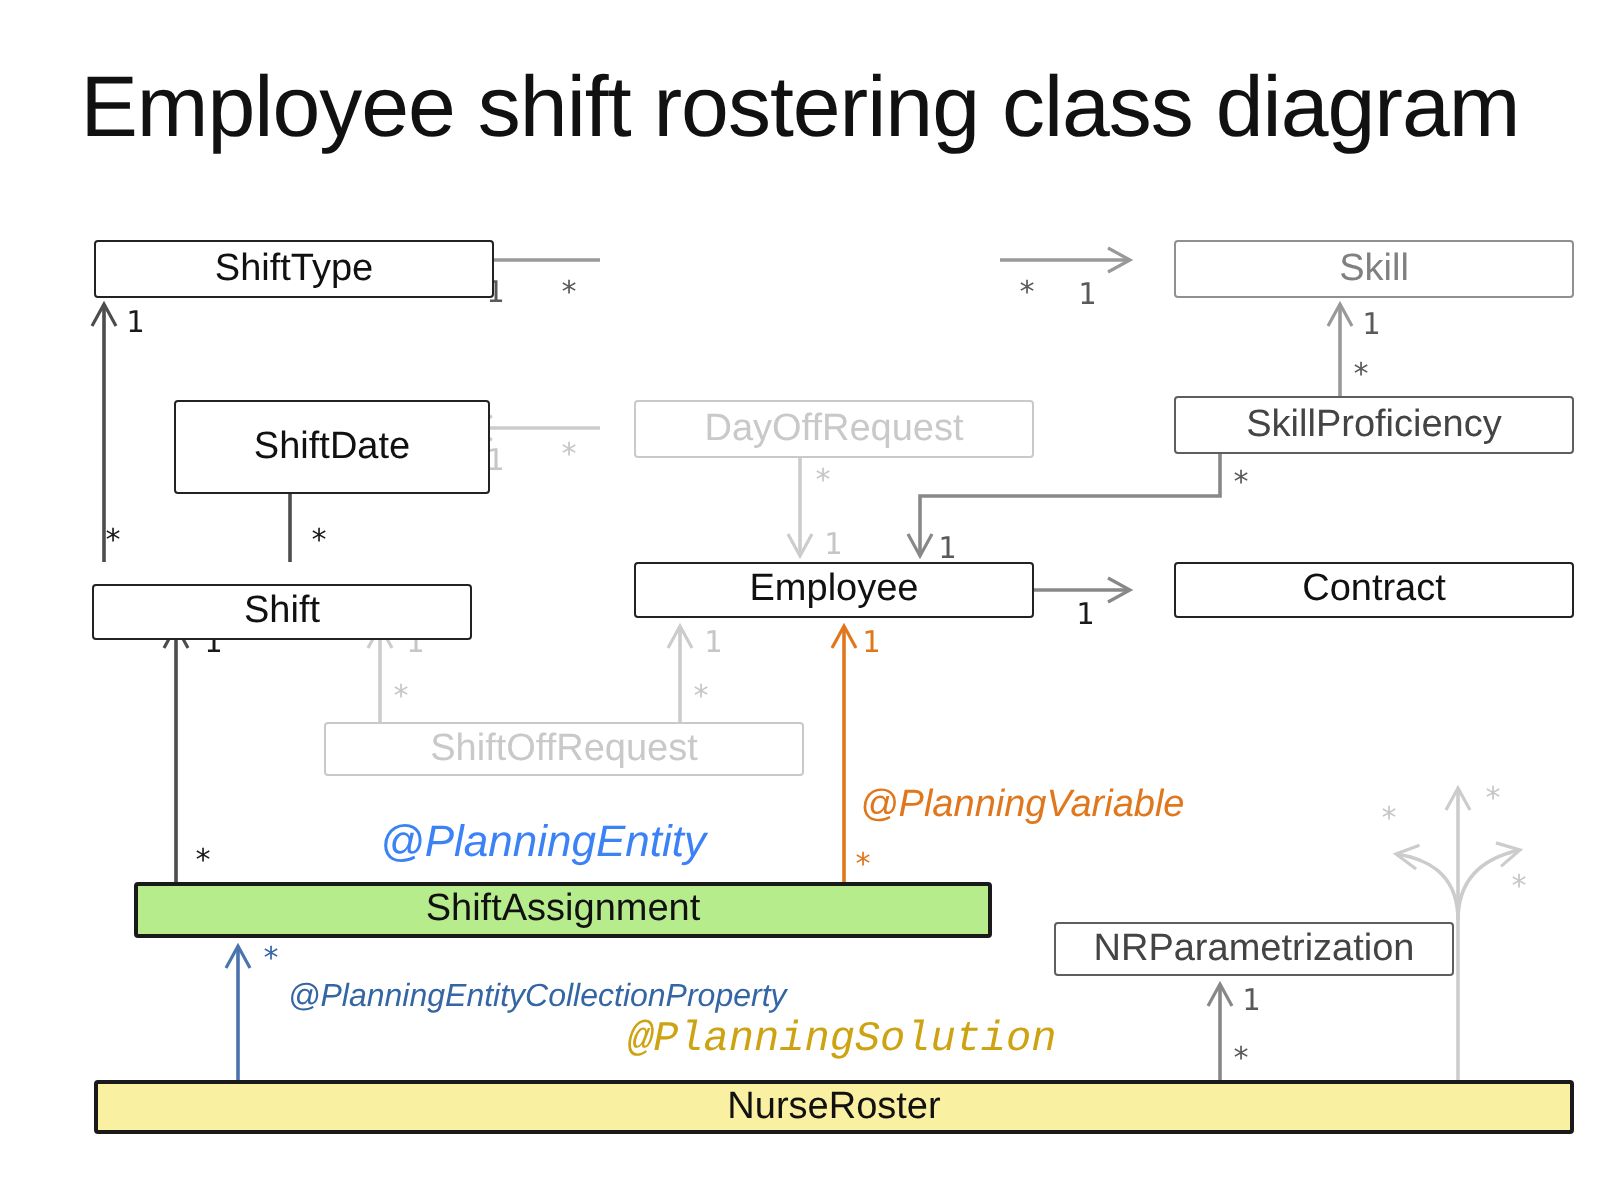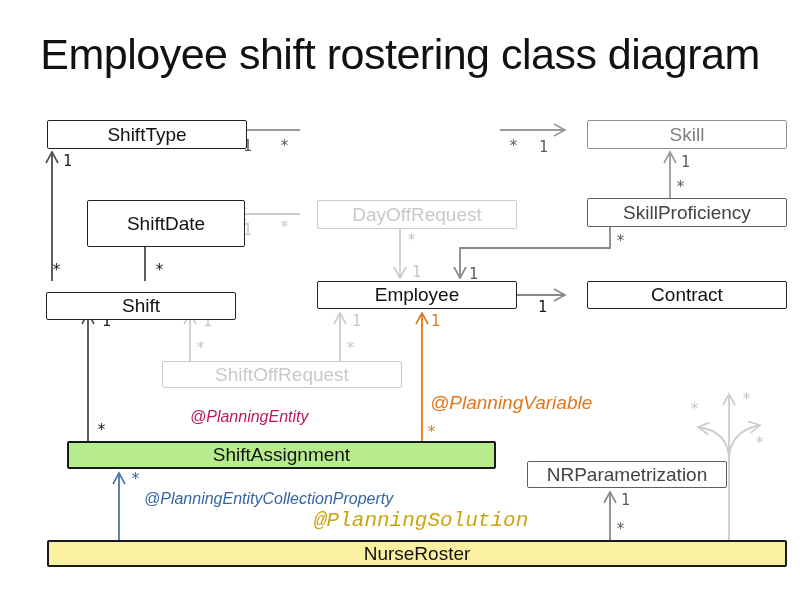--- a/index.html
+++ b/index.html
@@ -19,21 +19,21 @@
   #box-skillproficiency{left:570px;top:198px;width:200px;height:29px;border-color:#5e5e5e;color:#444;}
   #box-shift{left:29px;top:292px;width:190px;height:28px;}
   #box-employee{left:300px;top:281px;width:200px;height:28px;}
   #box-contract{left:570px;top:281px;width:200px;height:28px;}
   #box-shiftoffrequest{left:145px;top:361px;width:240px;height:27px;border-color:#c9c9c9;color:#c9c9c9;}
   #box-shiftassignment{left:50px;top:441px;width:429px;height:28px;background:#b7ec8d;border-color:#1a1a1a;border-width:2px;}
   #box-nrparametrization{left:510px;top:461px;width:200px;height:27px;border-color:#5e5e5e;color:#444;}
   #box-nurseroster{left:30px;top:540px;width:740px;height:27px;background:#faf0a1;border-color:#1a1a1a;border-width:2px;}
   
   .anno{position:absolute;font-style:italic;white-space:nowrap;}
-  #anno-planning-entity{left:190px;top:408px;font-size:16px;color:#be185d;}
+  #anno-planning-entity{left:190px;top:408px;font-size:22px;color:#3b82f6;}
   #anno-planning-variable{left:430px;top:392px;font-size:19px;color:#e0771c;}
   #anno-pecp{left:144px;top:490px;font-size:16px;color:#3465a4;}
   #anno-planning-solution{left:314px;top:509px;font-size:21px;color:#cda311;font-family:Liberation Mono, monospace;}
   
   .assoc{fill:none;stroke-width:1.8px;}
   .st-dark{stroke:#4d4d4d;}
   .st-mid{stroke:#999999;}
   .st-mid2{stroke:#888888;}
   .st-light{stroke:#cccccc;}
   .st-orange{stroke:#e0771c;}

